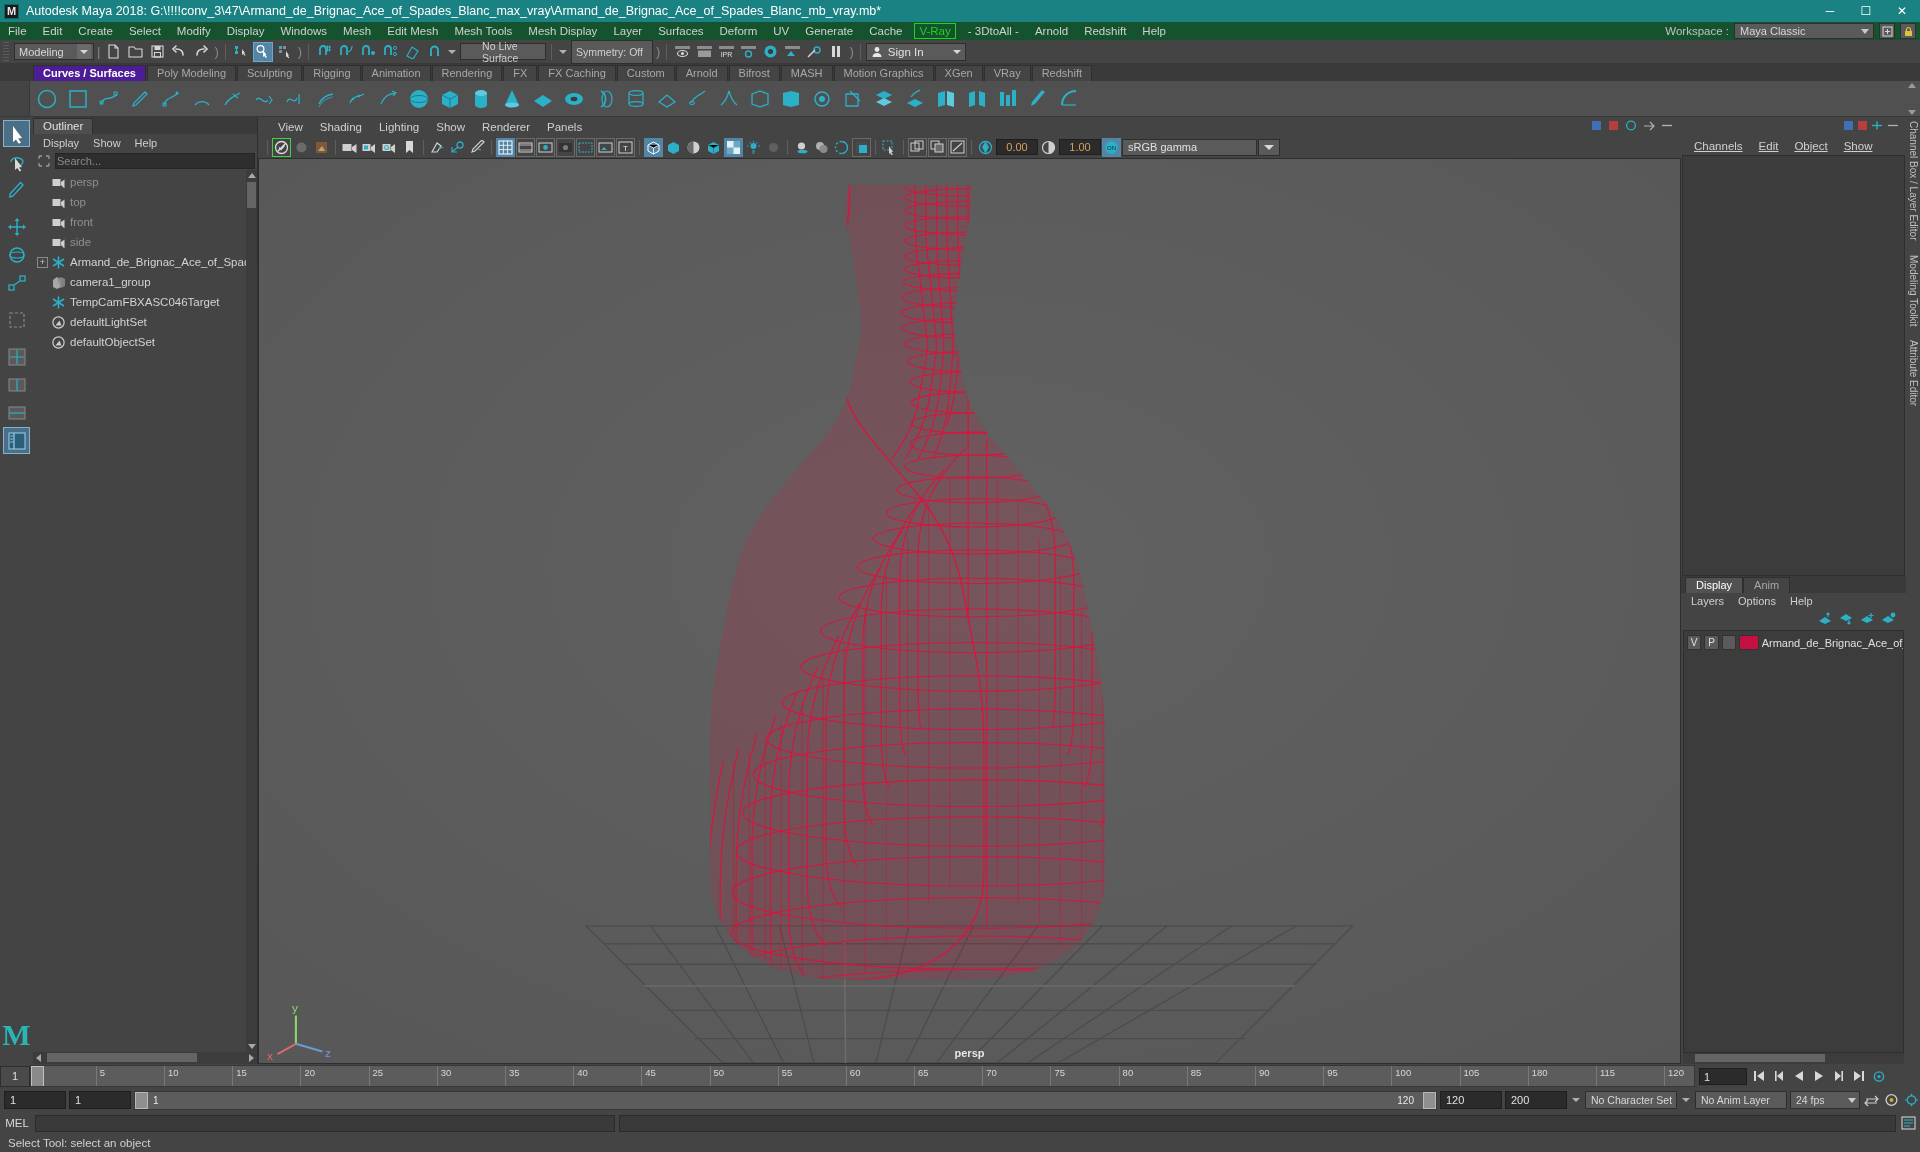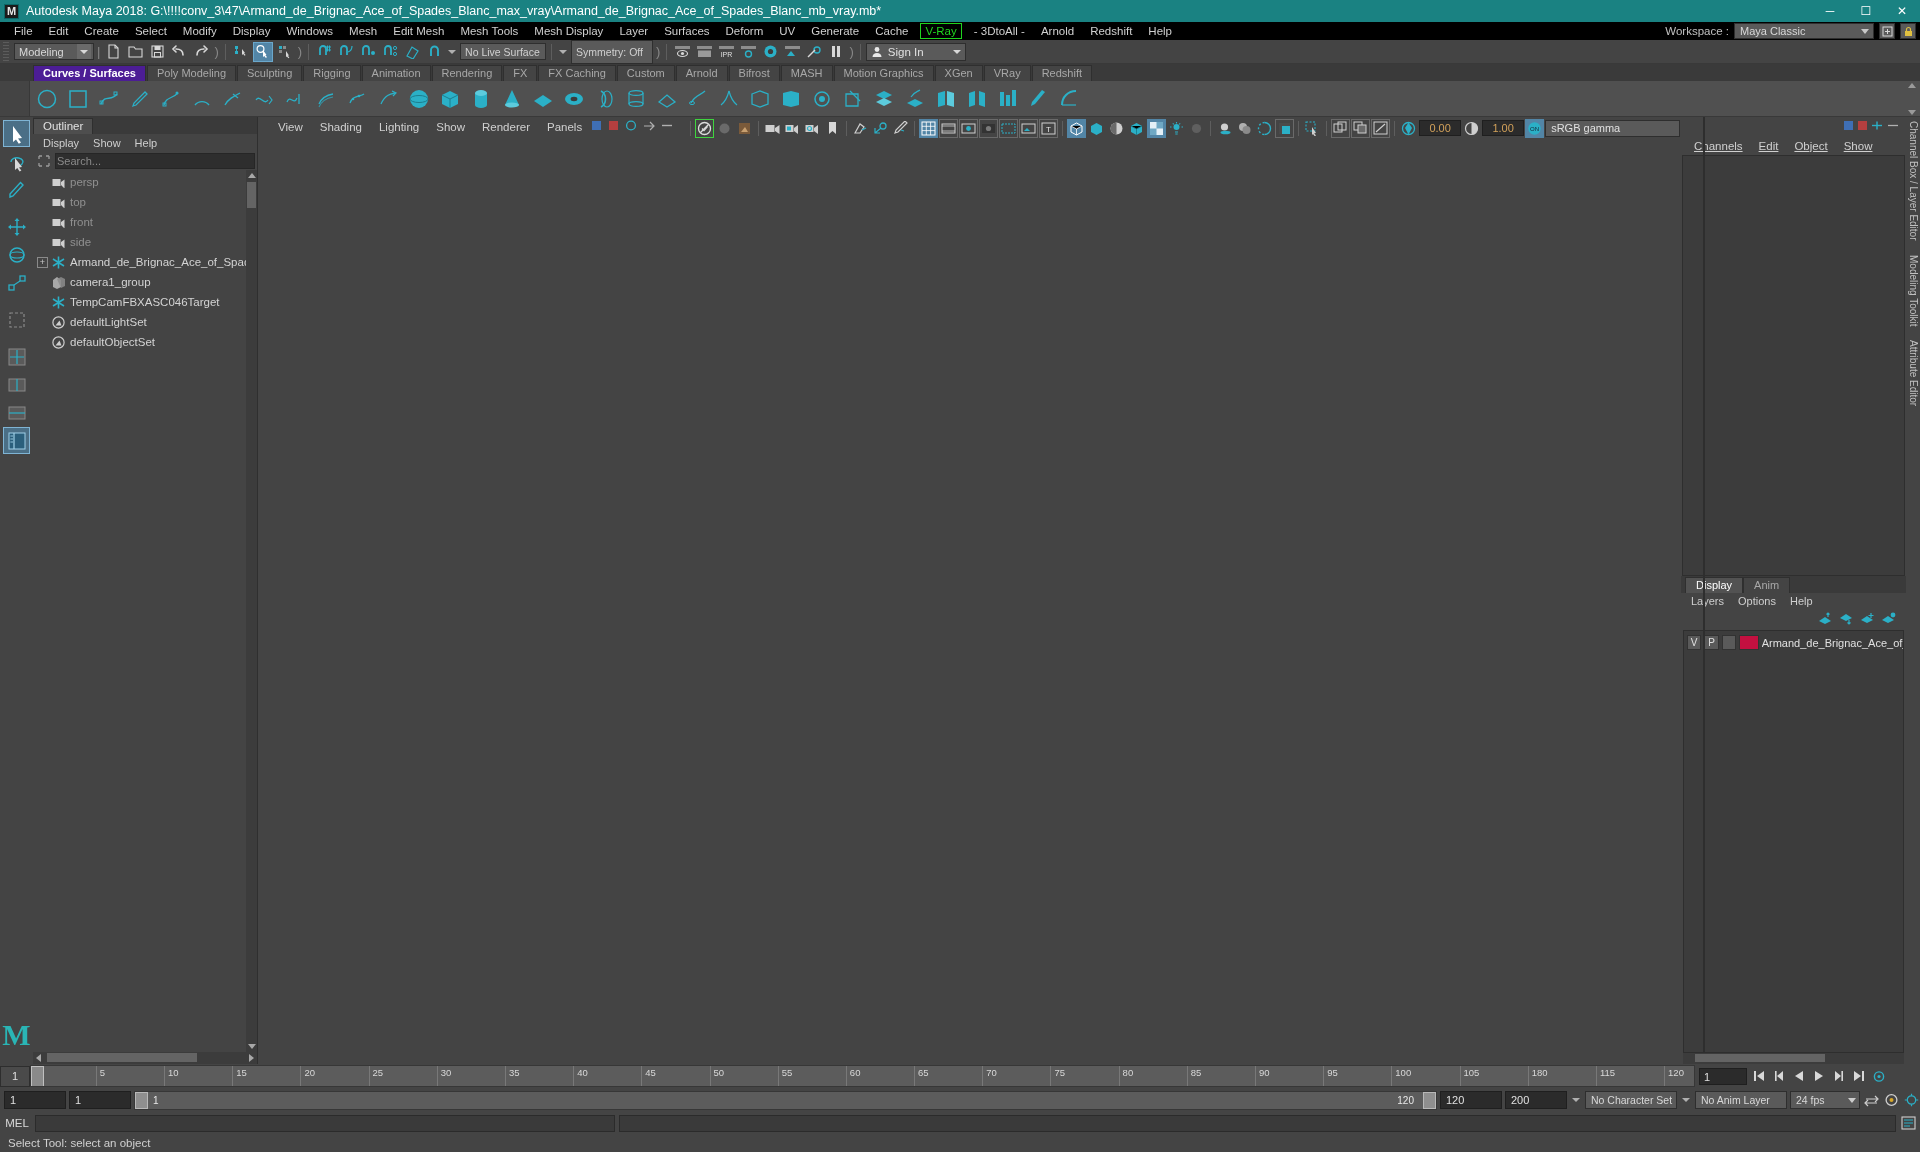--- a/index.html
+++ b/index.html
@@ -25,22 +25,22 @@
   }
   .titlebar .ttext { white-space:nowrap; overflow:hidden; }
   .winbtns { margin-left:auto; display:flex; height:22px; }
   .winbtn {
     width:36px; height:22px; display:flex; align-items:center; justify-content:center;
     color:#fff; font-size:12px;
   }
 
   
   .menubar {
-    height:18px; background:#000000; display:flex; align-items:center;
-    flex:0 0 18px; font-size:11.5px; padding-left:6px; position:relative;
+    height:18px; background:#14532d; display:flex; align-items:center;
+    flex:0 0 18px; font-size:11.5px; position:relative;
   }
   .menubar .mi { padding:0 8px; color:#d0d0d0; height:18px; line-height:18px; white-space:nowrap; }
   .menubar .mi.vray { color:#1fd41f; border:1px solid #1fd41f; padding:0 4px; margin:8px 4px; line-height:15px; height:16px; }
   .ws-area { margin-left:auto; display:flex; align-items:center; gap:5px; padding-right:4px; }
   .ws-label { color:#c0c0c0; font-size:11.5px; }
   .ws-select {
     width:140px; height:16px; background:#5a5a5a; border:1px solid #2e2e2e;
     color:#d8d8d8; font-size:11px; display:flex; align-items:center; padding-left:5px; position:relative;
   }
   .ws-select .arrow { position:absolute; right:4px; top:5px; border-left:4px solid transparent; border-right:4px solid transparent; border-top:5px solid #c8c8c8; }
@@ -62,21 +62,21 @@
   .tbtn {
     width:20px; height:20px; display:flex; align-items:center; justify-content:center;
     color:#cfcfcf;
   }
   .tbtn svg { display:block; }
   .tbtn.on { background:#5285a6; border:1px solid #6ba8cc; }
   .tsep { width:1px; height:16px; background:#5e5e5e; margin:0 3px; }
   .tdiv { color:#888; font-size:13px; padding:0 1px; }
   .livesurf {
     width:86px; height:17px; background:#5a5a5a; border:1px solid #2e2e2e;
-    color:#d0d0d0; font-size:10.5px; display:flex; align-items:center; padding-left:4px;
+    color:#d0d0d0; font-size:10.5px; display:flex; align-items:center; padding-left:21px;
   }
   .symbox {
     width:82px; height:24px; background:#5a5a5a; border:1px solid #2e2e2e;
     color:#d0d0d0; font-size:10.5px; display:flex; align-items:center; padding-left:4px;
   }
   .smalldd { width:12px;height:17px; display:flex;align-items:center;justify-content:center;}
   .smalldd i { border-left:4px solid transparent; border-right:4px solid transparent; border-top:4px solid #b0b0b0;}
   .signin {
     height:18px; background:#5a5a5a; border:1px solid #2e2e2e; color:#e0e0e0;
     display:flex; align-items:center; gap:5px; padding:0 4px; font-size:11.5px; min-width:100px;
@@ -128,21 +128,21 @@
   .out-scroll-v { position:absolute; right:0; top:0; width:11px; height:100%; background:#3c3c3c; }
   .out-scroll-v .thumb { position:absolute; top:12px; left:1px; width:9px; height:26px; background:#646464; }
   .out-scroll-v .ar { position:absolute; left:2px; width:0;height:0;border-left:4px solid transparent;border-right:4px solid transparent;}
   .out-scroll-v .ar.t{top:3px;border-bottom:5px solid #a8a8a8;} .out-scroll-v .ar.b{bottom:3px;border-top:5px solid #a8a8a8;}
   .out-hbar { height:12px; background:#3c3c3c; display:flex; align-items:center; position:relative; flex:0 0 12px;}
   .out-hbar .thumb { position:absolute; left:14px; width:150px; height:9px; background:#646464; top:1px;}
   .out-hbar .ar { width:0;height:0;border-top:4px solid transparent;border-bottom:4px solid transparent; position:absolute;}
   .out-hbar .ar.l{left:3px;border-right:5px solid #a8a8a8;} .out-hbar .ar.r{right:3px;border-left:5px solid #a8a8a8;}
 
   
-  .vpwrap { flex:1; display:flex; flex-direction:row; min-width:0; background:#444; }
+  .vpwrap { flex:1; display:flex; flex-direction:column; min-width:0; background:#444; }
   .vp-menurow { height:19px; background:#444444; display:flex; align-items:center; padding-left:12px; gap:1px; flex:0 0 19px; position:relative;}
   .vp-menurow .m { font-size:11.5px; color:#d0d0d0; padding:0 8px; height:18px; line-height:18px;}
   .vp-toolrow { height:22px; background:#444444; display:flex; align-items:center; padding-left:6px; gap:1px; flex:0 0 22px;}
   .vpbtn { width:19px; height:19px; display:flex; align-items:center; justify-content:center; }
   .vpbtn.on { background:#5285a6; }
   .vpbtn.framed { border:1px solid #6a6a6a; }
   .vpsep { width:1px; height:15px; background:#5e5e5e; margin:0 3px; }
   .numfield { width:42px; height:16px; background:#2b2b2b; border:1px solid #1f1f1f; color:#d2a15a; font-size:11px; text-align:center; line-height:15px;}
   .gammasel { width:135px; height:17px; background:#5a5a5a; border:1px solid #2e2e2e; color:#e0e0e0; font-size:11px; display:flex; align-items:center; padding-left:5px;}
   .gamma-arrow { width:22px;height:17px;background:#5a5a5a;border:1px solid #2e2e2e;display:flex;align-items:center;justify-content:center;}

